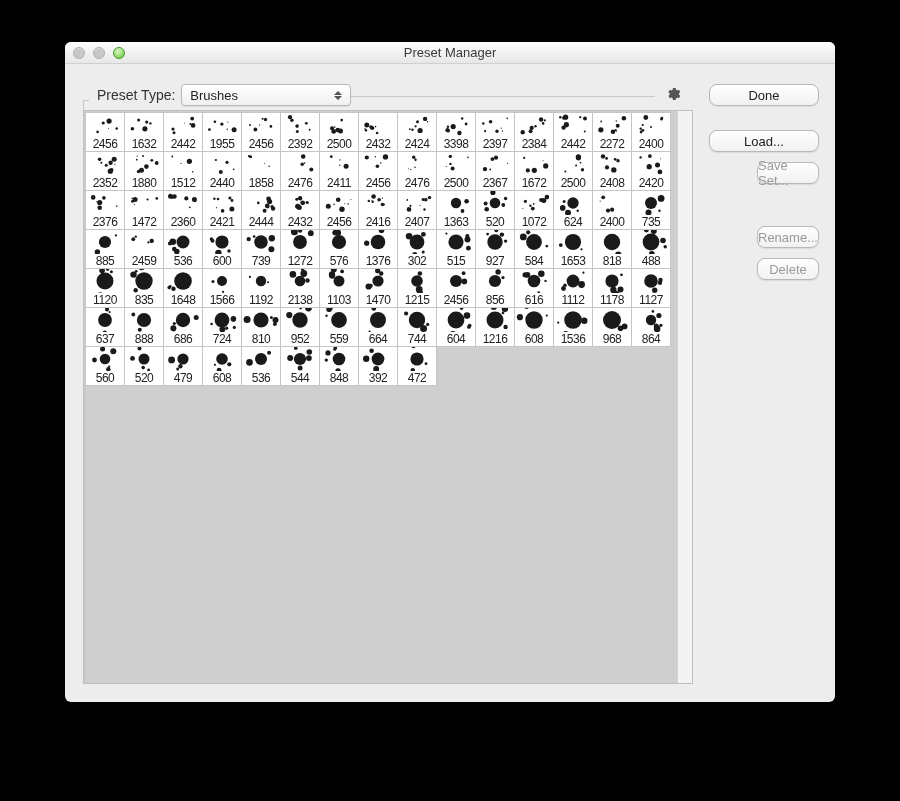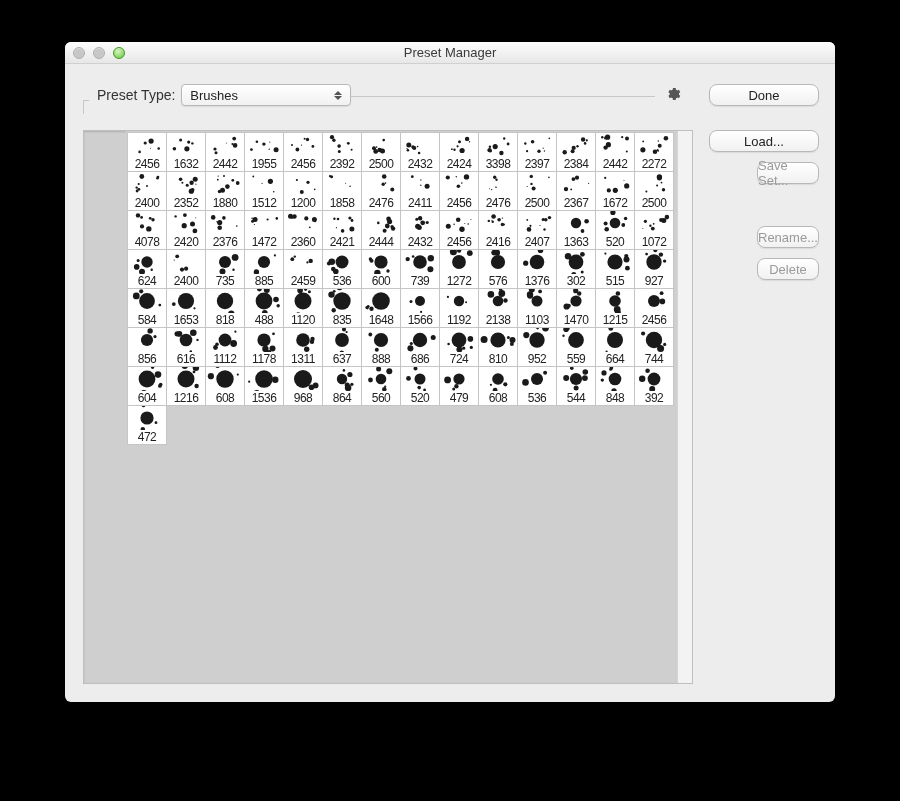--- a/index.html
+++ b/index.html
@@ -116,28 +116,27 @@
     gap:1px;
   }
   .arr-up, .arr-down {
     width:0;height:0;border-left:4px solid transparent;border-right:4px solid transparent;
   }
   .arr-up{border-bottom:4px solid #555;}
   .arr-down{border-top:4px solid #555;}
   .gear-wrap { padding: 0 6px 0 10px; display:flex; align-items:center; }
   .gear-icon svg { width:16px; height:16px; }
   .listbox {
-    margin-top: 22px;
+    margin-top: 2px;
     flex: 1;
     border: 1px solid #bfbfbf;
     background: #cfcfcf;
     box-shadow: inset 0 1px 2px rgba(0,0,0,0.15);
     position: relative;
     overflow: hidden;
-    padding-left: 42px;
   }
   .grid {
     display: flex;
     flex-wrap: wrap;
     align-content: flex-start;
     padding: 1px;
     background: #cfcfcf;
   }
   .brush {
     width: 40px;
@@ -522,21 +521,21 @@
               <div class="preview">
                 <svg viewBox="0 0 38 24" width="38" height="24">
                   <g class="splat">
                     <circle cx="12.9" cy="8.0" r="1.1"></circle>
                     <circle cx="24.0" cy="10.3" r="1.6"></circle>
                     <circle cx="30.7" cy="17.4" r="0.8"></circle>
                     <circle cx="17.8" cy="20.0" r="2.0"></circle>
                   </g>
                 </svg>
               </div>
-              <div class="sz">1200</div>
+              <div class="sz">2440</div>
             </div>
             <div class="brush">
               <div class="preview">
                 <svg viewBox="0 0 38 24" width="38" height="24">
                   <g class="splat">
                     <circle cx="8.6" cy="4.8" r="1.5"></circle>
                     <circle cx="22.6" cy="11.3" r="0.5"></circle>
                     <circle cx="27.1" cy="14.2" r="0.8"></circle>
                     <circle cx="7.0" cy="4.2" r="1.1"></circle>
                   </g>
@@ -661,21 +660,21 @@
                   <g class="splat">
                     <circle cx="22.2" cy="7.3" r="1.4"></circle>
                     <circle cx="10.0" cy="4.4" r="2.2"></circle>
                     <circle cx="20.8" cy="17.9" r="2.7"></circle>
                     <circle cx="13.6" cy="6.4" r="1.4"></circle>
                     <circle cx="25.0" cy="8.7" r="1.7"></circle>
                     <circle cx="14.0" cy="15.4" r="2.1"></circle>
                   </g>
                 </svg>
               </div>
-              <div class="sz">4078</div>
+              <div class="sz">2408</div>
             </div>
             <div class="brush">
               <div class="preview">
                 <svg viewBox="0 0 38 24" width="38" height="24">
                   <g class="splat">
                     <circle cx="17.9" cy="4.1" r="1.9"></circle>
                     <circle cx="8.6" cy="5.4" r="1.2"></circle>
                     <circle cx="17.2" cy="14.7" r="2.6"></circle>
                     <circle cx="28.7" cy="6.7" r="0.5"></circle>
                     <circle cx="27.9" cy="19.9" r="2.4"></circle>
@@ -1305,21 +1304,21 @@
               <div class="preview">
                 <svg viewBox="0 0 38 24" width="38" height="24">
                   <g class="splat">
                     <circle cx="19" cy="12" r="6.8"></circle>
                     <circle cx="28.5" cy="11.0" r="2.2"></circle>
                     <circle cx="22.7" cy="21.2" r="2.7"></circle>
                     <circle cx="28.0" cy="13.7" r="2.2"></circle>
                   </g>
                 </svg>
               </div>
-              <div class="sz">1311</div>
+              <div class="sz">1127</div>
             </div>
             <div class="brush">
               <div class="preview">
                 <svg viewBox="0 0 38 24" width="38" height="24">
                   <g class="splat">
                     <circle cx="19" cy="12" r="6.9"></circle>
                     <circle cx="21.0" cy="1.4" r="2.0"></circle>
                     <circle cx="18.8" cy="24.7" r="2.3"></circle>
                     <circle cx="23.6" cy="4.0" r="1.1"></circle>
                   </g>

